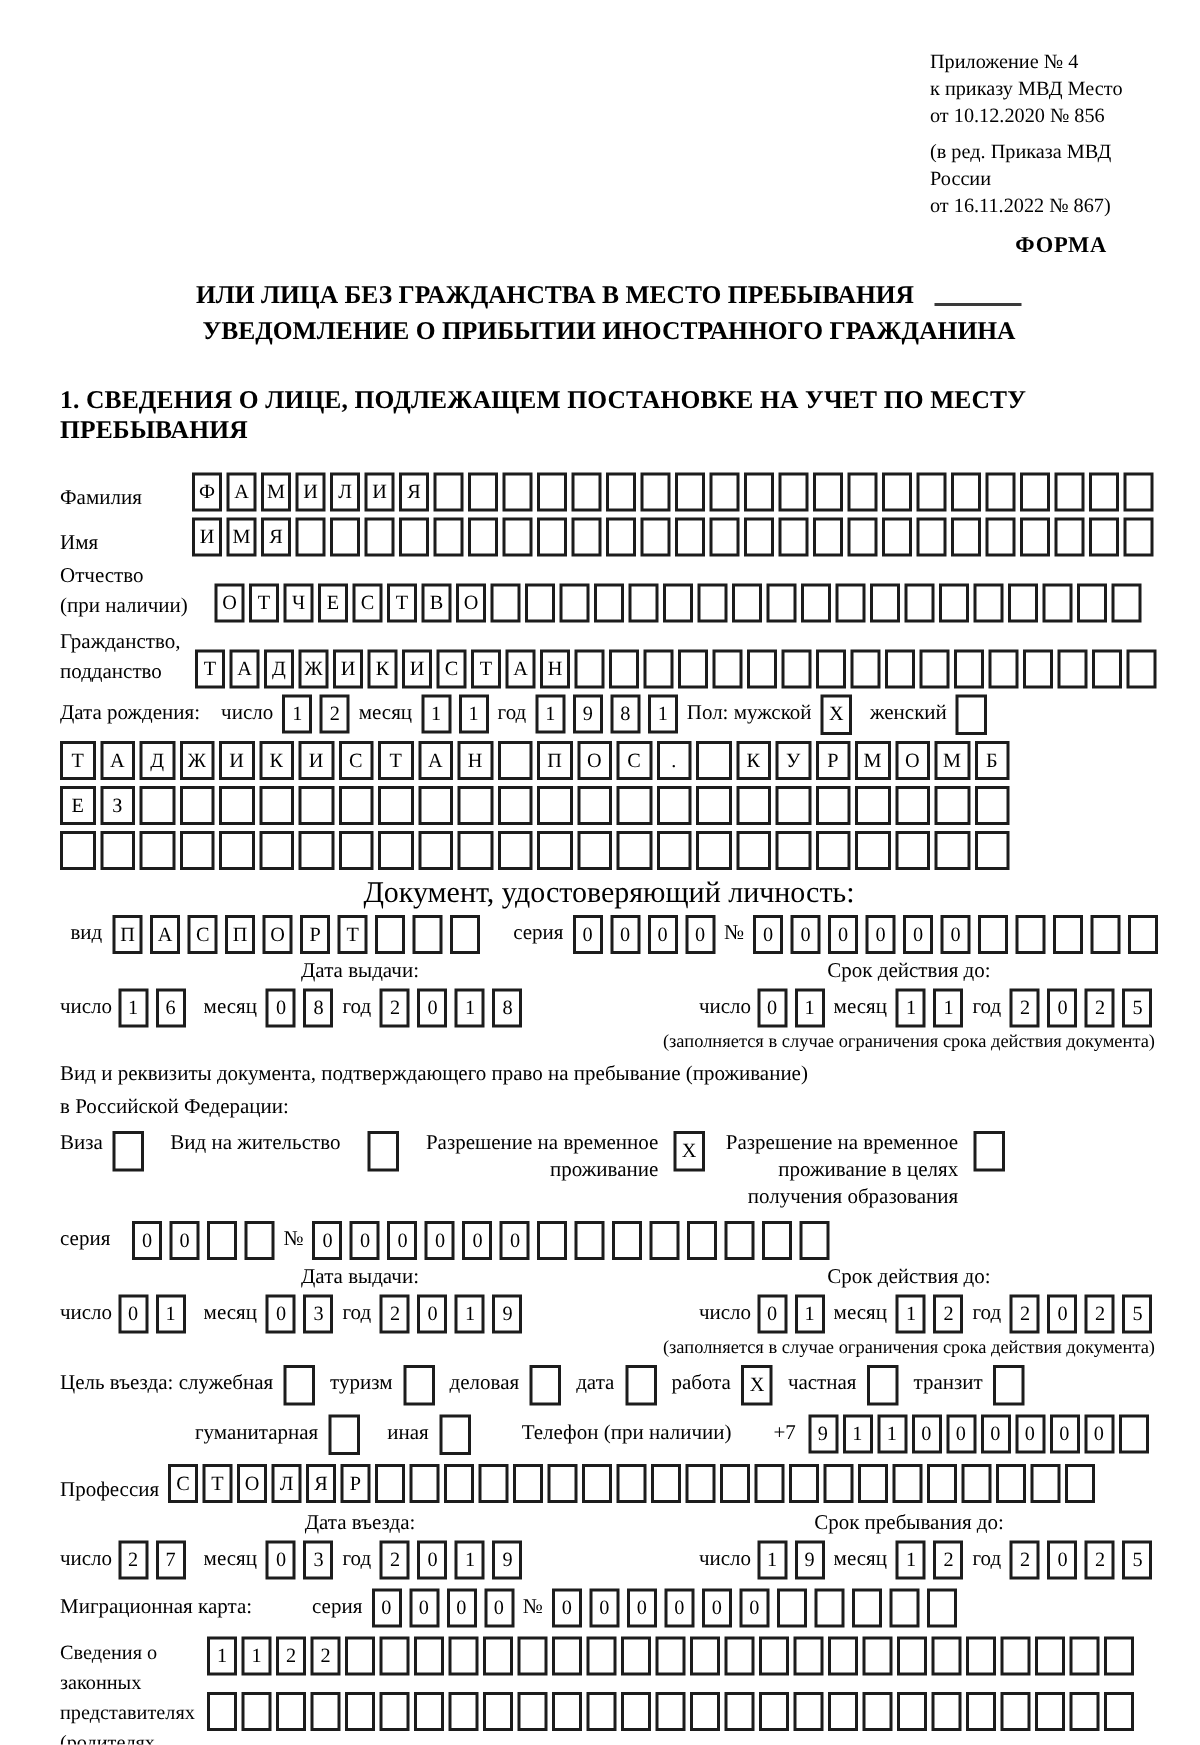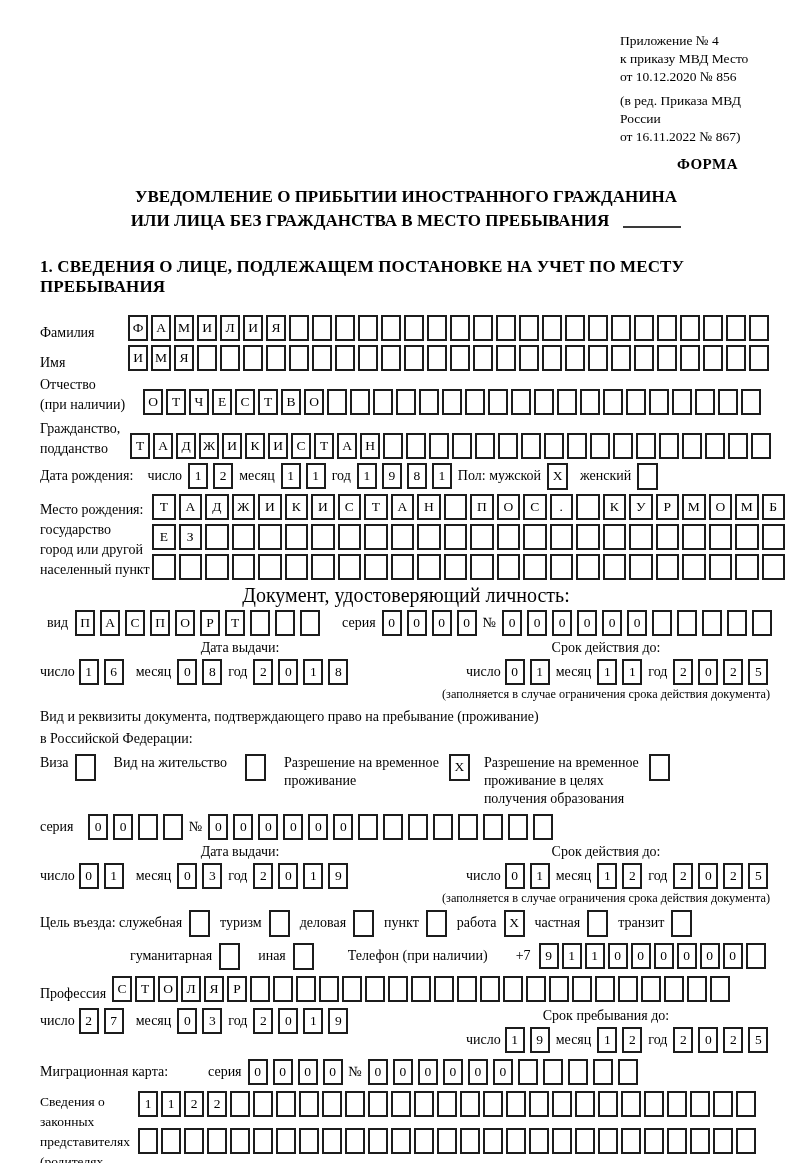--- a/index.html
+++ b/index.html
@@ -36,21 +36,21 @@
   .mid-head{font-weight:normal;text-align:center;font-size:20px;margin:2px 0 3px;}
   .halves{display:flex;}
   .half-l{flex:0 0 400px;font-family:Liberation Serif, serif;}
   .half-r{flex:1;}
   .half-l .hd,.half-r .hd{text-align:center;font-size:14px;margin-bottom:3px;}
   .note{font-size:12.3px;text-align:right;padding-right:2px;margin:2px 0 4px;}
   .intro{line-height:22px;}
 
   .opts{display:flex;align-items:flex-start;margin:4px 0 6px;}
   .opt{display:flex;align-items:flex-start;}
-  .opt .txt{line-height:18px;text-align:left;}
+  .opt .txt{line-height:18px;text-align:right;}
   .gap6{margin-left:6px;} .gap10{margin-left:10px;} .gap14{margin-left:14px;} .gap18{margin-left:18px;}
 
   .purpose-row{display:flex;align-items:center;margin-bottom:6px;}
   .purpose-row .cb{margin:0 10px 0 7px;}
   .rep-note{font-size:12.6px;margin:6px 0 0 68px;}
 </style>
 </head>
 <body>
 
 <div class="page">
@@ -59,22 +59,22 @@
     <div>Приложение № 4</div>
     <div>к приказу МВД Место</div>
     <div>от 10.12.2020 № 856</div>
     <div class="rev">(в ред. Приказа МВД России</div>
     <div>от 16.11.2022 № 867)</div>
   </div>
 
   <div class="form-label">ФОРМА</div>
 
   <div class="title">
+    <div><span>ИЛИ ЛИЦА БЕЗ ГРАЖДАНСТВА В МЕСТО ПРЕБЫВАНИЯ</span><span class="blank-line"></span></div>
     <div>УВЕДОМЛЕНИЕ О ПРИБЫТИИ ИНОСТРАННОГО ГРАЖДАНИНА</div>
-    <div><span>ИЛИ ЛИЦА БЕЗ ГРАЖДАНСТВА В МЕСТО ПРЕБЫВАНИЯ</span><span class="blank-line"></span></div>
   </div>
 
   <div class="sec-heading">1. СВЕДЕНИЯ О ЛИЦЕ, ПОДЛЕЖАЩЕМ ПОСТАНОВКЕ НА УЧЕТ ПО МЕСТУ ПРЕБЫВАНИЯ</div>
 
   <div class="form">
 
     <div class="row">
       <div class="lbl w88">Фамилия</div>
       <div class="cells">
           <span class="cell">Ф</span>
@@ -238,26 +238,20 @@
       <div class="cells cb">
           <span class="cell">X</span>
         </div>
       <span class="t" style="margin-left:12px;">женский</span>
       <div class="cells cb">
           <span class="cell"></span>
         </div>
     </div>
 
     <div class="row" style="margin-top:4px;">
-      <div class="lbl w112 lbl-lines">
-        <div>Место рождения:</div>
-        <div>государство</div>
-        <div>город или другой</div>
-        <div>населенный пункт</div>
-      </div>
       <div class="stack">
         <div class="cells wide">
             <span class="cell">Т</span>
             <span class="cell">А</span>
             <span class="cell">Д</span>
             <span class="cell">Ж</span>
             <span class="cell">И</span>
             <span class="cell">К</span>
             <span class="cell">И</span>
             <span class="cell">С</span>
@@ -538,21 +532,21 @@
           <span class="cell"></span>
         </div>
       <span>туризм</span>
       <div class="cells cb">
           <span class="cell"></span>
         </div>
       <span>деловая</span>
       <div class="cells cb">
           <span class="cell"></span>
         </div>
-      <span>пункт</span>
+      <span>дата</span>
       <div class="cells cb">
           <span class="cell"></span>
         </div>
       <span>работа</span>
       <div class="cells cb">
           <span class="cell">X</span>
         </div>
       <span>частная</span>
       <div class="cells cb">
           <span class="cell"></span>
@@ -616,20 +610,21 @@
           <span class="cell"></span>
           <span class="cell"></span>
           <span class="cell"></span>
           <span class="cell"></span>
           <span class="cell"></span>
         </div>
     </div>
 
     <div class="halves" style="margin-top:6px;">
       <div class="half-l">
+        <div class="hd">Дата въезда:</div>
         <div class="dg">
           <span>число</span>
           <div class="cells" style="margin-left:4px;">
               <span class="cell">2</span>
               <span class="cell">7</span>
             </div>
           <span class="t" style="margin-left:12px;">месяц</span>
           <div class="cells">
               <span class="cell">0</span>
               <span class="cell">3</span>

